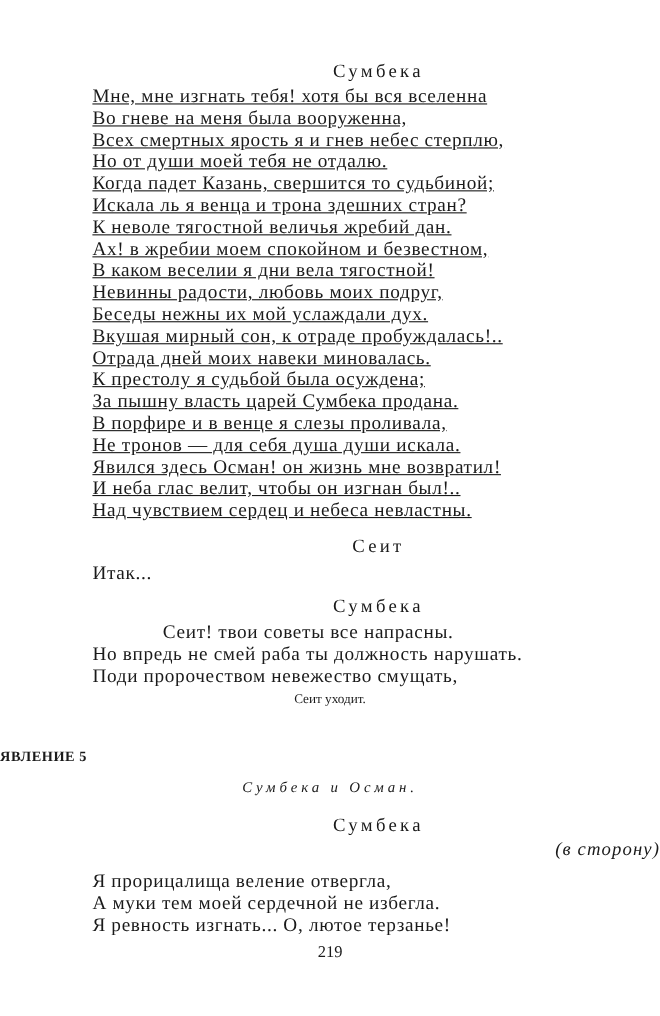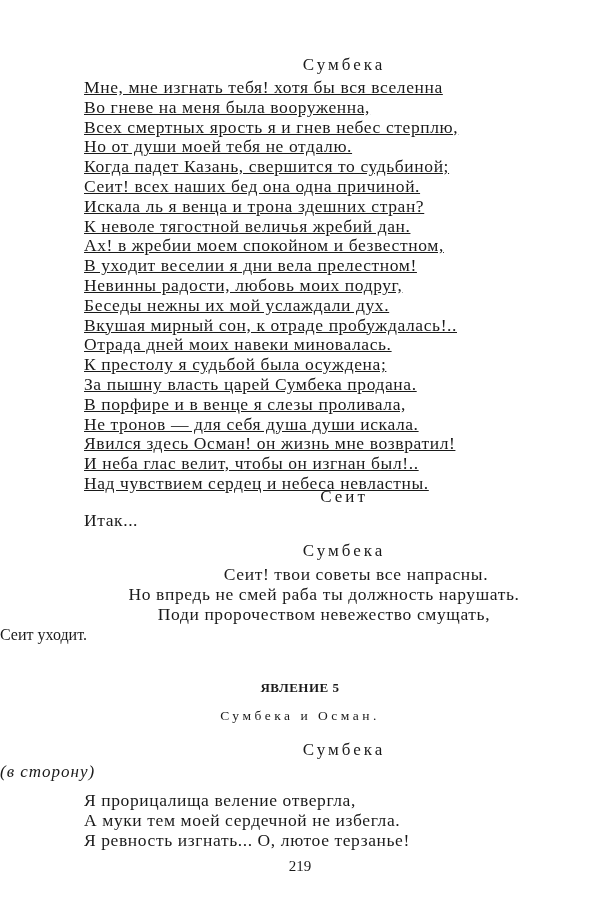--- a/index.html
+++ b/index.html
@@ -13,78 +13,77 @@
       position: absolute; left: 0; width: 600px; text-align: center;
       font-size: 17px; letter-spacing: 3px; line-height: 20px; padding-left: 44px;
     }
     .verse {
       position: absolute; left: 84px; width: 480px;
       font-size: 17.5px; line-height: 19.8px; letter-spacing: 0.6px;
       white-space: nowrap;
     }
     .verse div { height: 19.8px; }
     .stage {
-      position: absolute; left: 0; width: 600px; 
-      font-size: 16px; line-height: 18px;
+      position: absolute; left: 0; width: 600px; text-align: center;
+      font-size: 12px; line-height: 18px;
     }
     .scene {
-      position: absolute; left: 0; width: 600px; text-align: center;
+      position: absolute; left: 0; width: 600px; text-align: left;
       font-size: 13px; font-weight: bold; letter-spacing: 0.5px;
     }
     .cast {
       position: absolute; left: 0; width: 600px; text-align: center;
-      font-size: 13.5px; letter-spacing: 3.5px;
+      font-size: 13.5px; letter-spacing: 3.5px; font-style: italic;
     }
     .aside {
-      position: absolute; left: 0; width: 600px; text-align: left;
+      position: absolute; left: 0; width: 600px; text-align: right;
       font-size: 17px; font-style: italic; letter-spacing: 1px;
     }
     .pagenum {
       position: absolute; left: 0; width: 600px; text-align: center;
       font-size: 15px;
     }
   </style>
 </head>
 <body>
 
 <div class="page">
 
   <div class="speaker" style="top:55px;">Сумбека</div>
 
   <div class="verse" style="top:78px;text-decoration:underline;">
     <div>Мне, мне изгнать тебя! хотя бы вся вселенна</div>
     <div>Во гневе на меня была вооруженна,</div>
     <div>Всех смертных ярость я и гнев небес стерплю,</div>
     <div>Но от души моей тебя не отдалю.</div>
     <div>Когда падет Казань, свершится то судьбиной;</div>
-    <div>Сеит! всех наших бед она одна причиной.</div>
     <div>Искала ль я венца и трона здешних стран?</div>
     <div>К неволе тягостной величья жребий дан.</div>
     <div>Ах! в жребии моем спокойном и безвестном,</div>
-    <div>В уходит веселии я дни вела прелестном!</div>
+    <div>В каком веселии я дни вела тягостной!</div>
     <div>Невинны радости, любовь моих подруг,</div>
     <div>Беседы нежны их мой услаждали дух.</div>
     <div>Вкушая мирный сон, к отраде пробуждалась!..</div>
     <div>Отрада дней моих навеки миновалась.</div>
     <div>К престолу я судьбой была осуждена;</div>
     <div>За пышну власть царей Сумбека продана.</div>
     <div>В порфире и в венце я слезы проливала,</div>
     <div>Не тронов — для себя душа души искала.</div>
     <div>Явился здесь Осман! он жизнь мне возвратил!</div>
     <div>И неба глас велит, чтобы он изгнан был!..</div>
     <div>Над чувствием сердец и небеса невластны.</div>
   </div>
 
   <div class="speaker" style="top:487px;">Сеит</div>
   <div class="verse" style="top:511px;">
     <div>Итак...</div>
   </div>
 
   <div class="speaker" style="top:541px;">Сумбека</div>
-  <div class="verse" style="top:565px;text-align:center;">
+  <div class="verse" style="top:565px;">
     <div style="padding-left:64px;">Сеит! твои советы все напрасны.</div>
     <div>Но впредь не смей раба ты должность нарушать.</div>
     <div>Поди пророчеством невежество смущать,</div>
   </div>
   <div class="stage" style="top:626px;">Сеит уходит.</div>
 
   <div class="scene" style="top:680px;">ЯВЛЕНИЕ 5</div>
   <div class="cast" style="top:708px;">Сумбека и Осман.</div>
 
   <div class="speaker" style="top:740px;">Сумбека</div>

